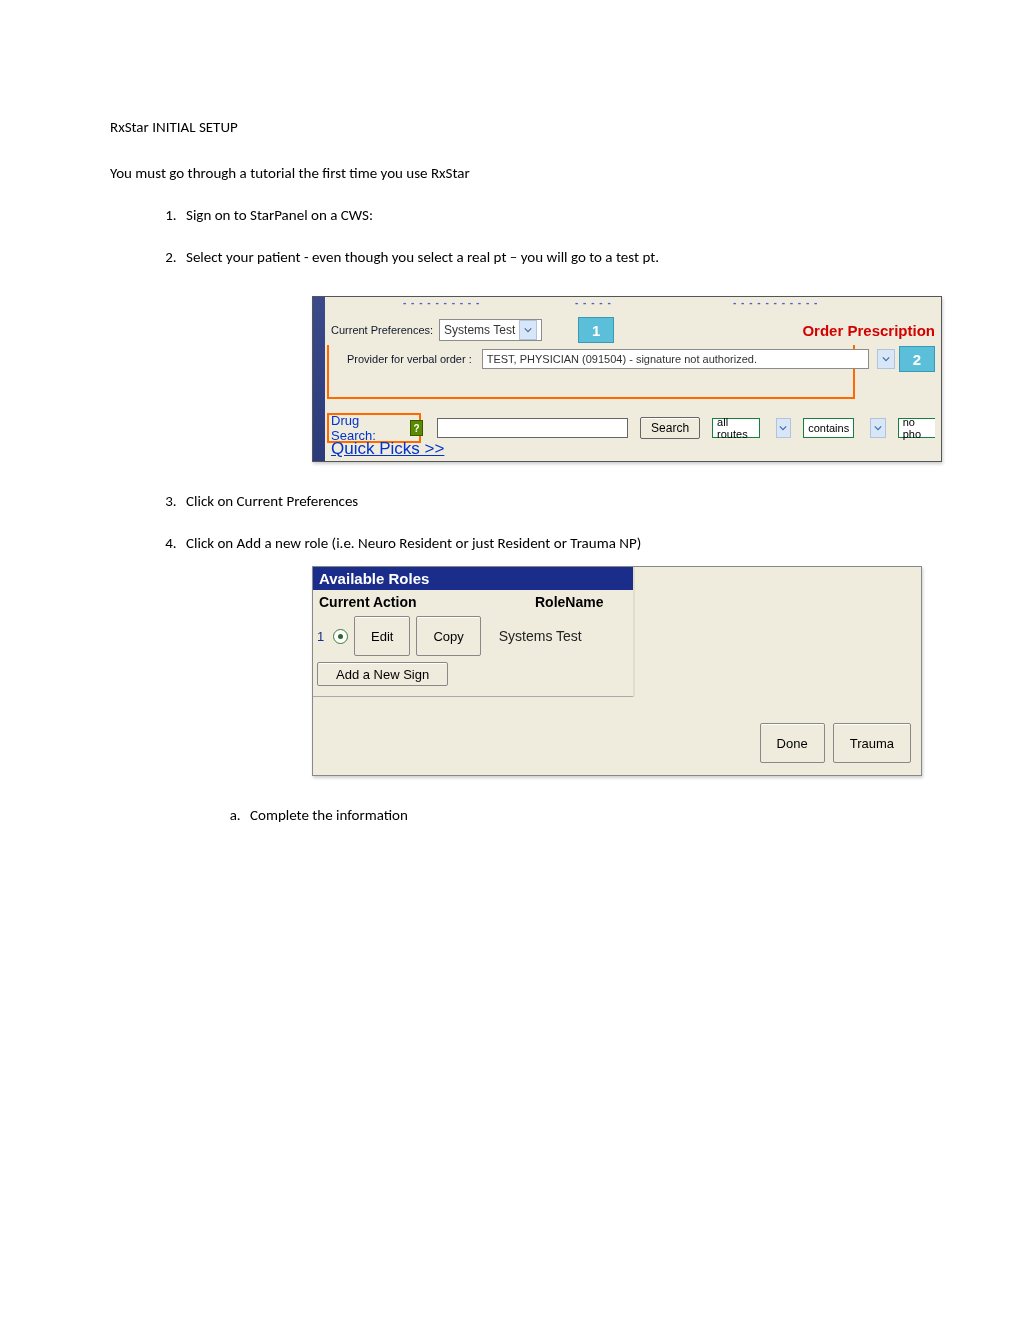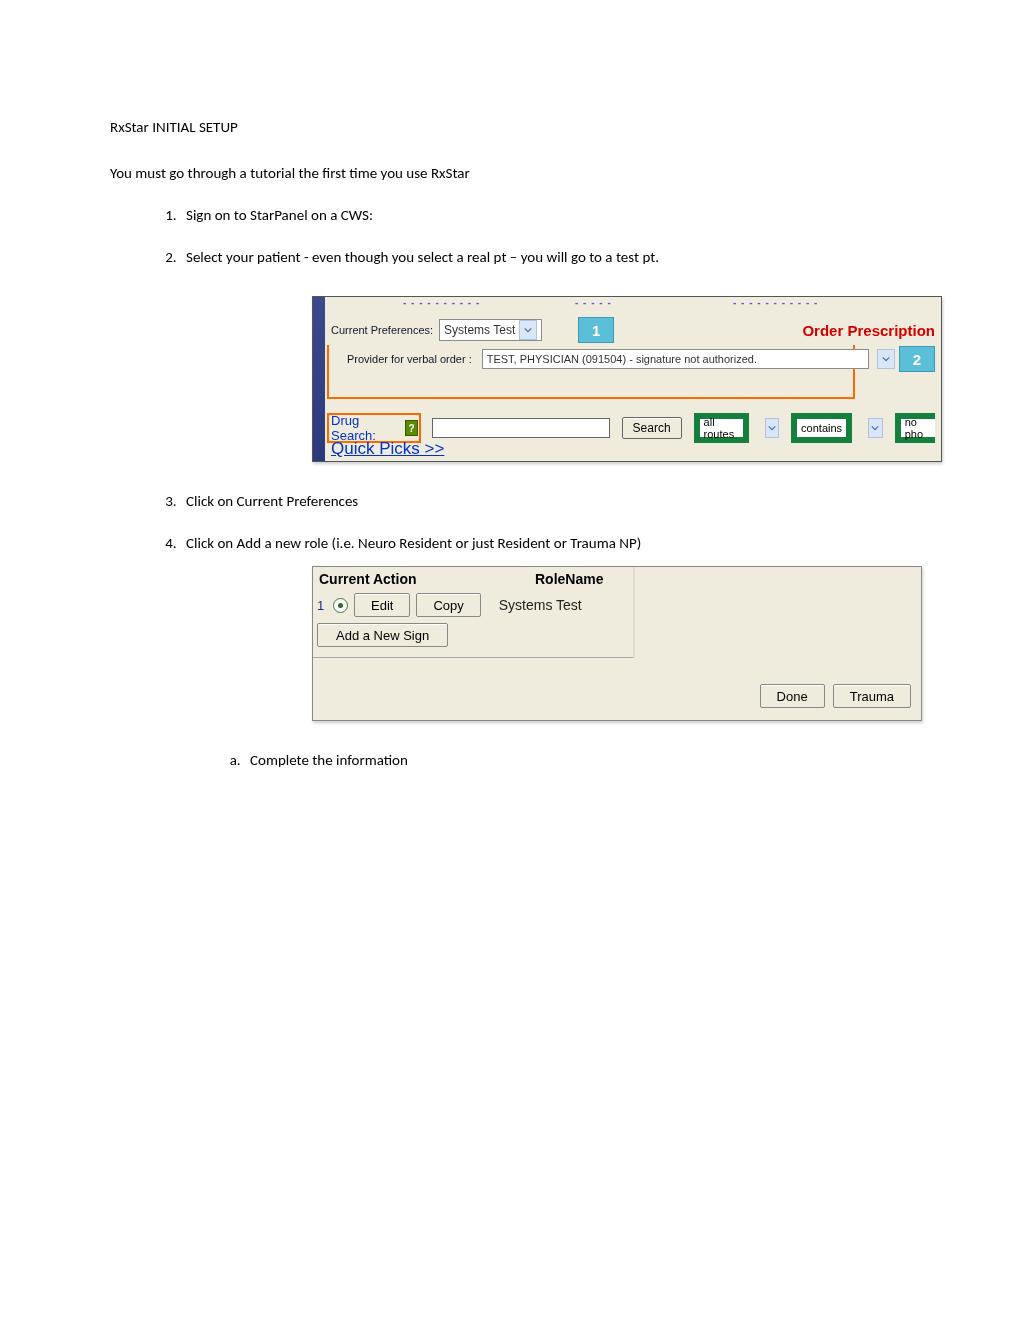--- a/index.html
+++ b/index.html
@@ -88,39 +88,39 @@
   .shot1 .row3 { left:12px; top:116px; right:0; height:30px; position:absolute;
     display:flex; align-items:center; padding:0 6px; gap:12px; }
   .drug-label { color:#0033cc; font-size:13px; font-weight:normal; }
   .drug-icon { width:14px; height:14px; background:#5a8a00; border:1px solid #3a5a00;
     display:inline-flex; align-items:center; justify-content:center; color:#fff;
     font-size:10px; font-weight:bold; margin:0 2px;}
   .text-input { border:1px solid #666; background:#fff; height:18px; }
   .btn { border:1px solid #666; background:#efecdd; height:20px; padding:0 10px;
     font-size:12px; display:inline-flex; align-items:center; border-radius:2px;
     box-shadow: inset 0 1px 0 #fff; }
-  .small-sel { border:6px solid #15803d; background:#fff; height:18px;
+  .small-sel { border:1px solid #15803d; background:#fff; height:18px;
     padding:0 4px; font-size:11px; display:inline-flex; align-items:center; }
   .shot1 .quick { position:absolute; left:18px; bottom:2px; color:#0033cc;
     font-size:17px; text-decoration:underline; }
 
   
   .shot2 { margin: 14px 0 30px 126px; border:1px solid #888; width:608px;
     font-family: Tahoma, Arial, sans-serif; font-size:13px;
     box-shadow: 1px 2px 3px rgba(0,0,0,0.2); background:#efecdd; }
   .shot2 .hdr { background:#1a2d8a; color:#fff; font-weight:bold; font-size:15px;
     padding:3px 6px; }
   .shot2 .cols { display:flex; padding:4px 6px; font-weight:bold; font-size:14px; }
   .shot2 .cols .c1 { width:216px; }
   .shot2 .row { display:flex; align-items:center; padding:2px 4px; gap:6px; }
   .shot2 .row .num { width:10px; color:#1a2d8a; font-size:13px; }
   .radio { width:13px; height:13px; border:1px solid #3a7a3a; border-radius:50%;
     display:inline-flex; align-items:center; justify-content:center; background:#fff;}
   .radio .dot { width:5px; height:5px; background:#2a6a2a; border-radius:50%; }
-  .btn2 { border:1px solid #888; background:#efecdd; height:22px; padding:0 16px;
+  .btn2 { border:1px solid #888; background:#efecdd; height:22px; padding:8px 16px;
     font-size:13px; display:inline-flex; align-items:center; border-radius:2px;
     box-shadow: inset 0 1px 0 #fff; }
   .rolename { font-size:14px; margin-left:12px; color:#222; }
   .shot2 .addrow { padding:4px 4px 10px 4px; }
   .shot2 .addrow .btn2 { padding:0 18px; }
   .shot2 .divider { height:1px; background:#aaa; margin:0; }
   .shot2 .footer { display:flex; justify-content:flex-end; gap:8px; padding:26px 10px 12px 10px;
     background:#efecdd; }
   .shot2 .left-split { width:320px; border-right:2px solid #e2ddca; }
   .shot2 .split-wrap { display:flex; }
@@ -213,20 +213,21 @@
     </li>
 
     <li><span>Click on Current Preferences</span></li>
 
     <li><span>Click on Add a new role (i.e. Neuro Resident or just Resident or Trauma NP)</span>
 
       
       <div class="shot2">
         <div class="split-wrap">
           <div class="left-split">
+            <div class="hdr">Available Roles</div>
             <div class="cols">
               <span class="c1">Current Action</span>
               <span>RoleName</span>
             </div>
             <div class="row">
               <span class="num">1</span>
               <span class="radio">
                   <span class="dot"></span>
                 </span>
               <span class="btn2">

